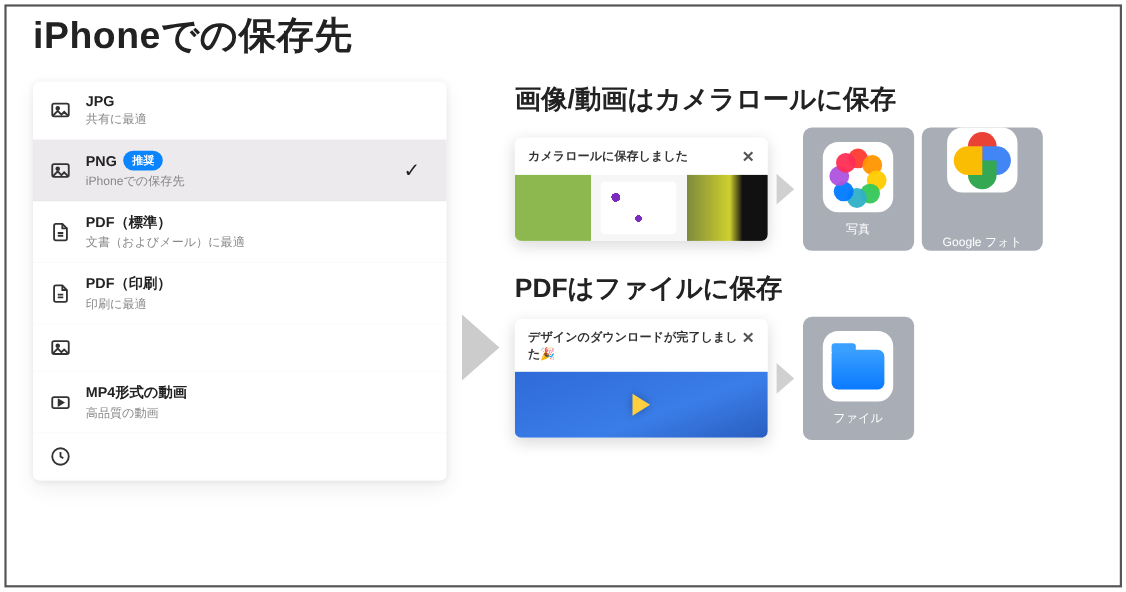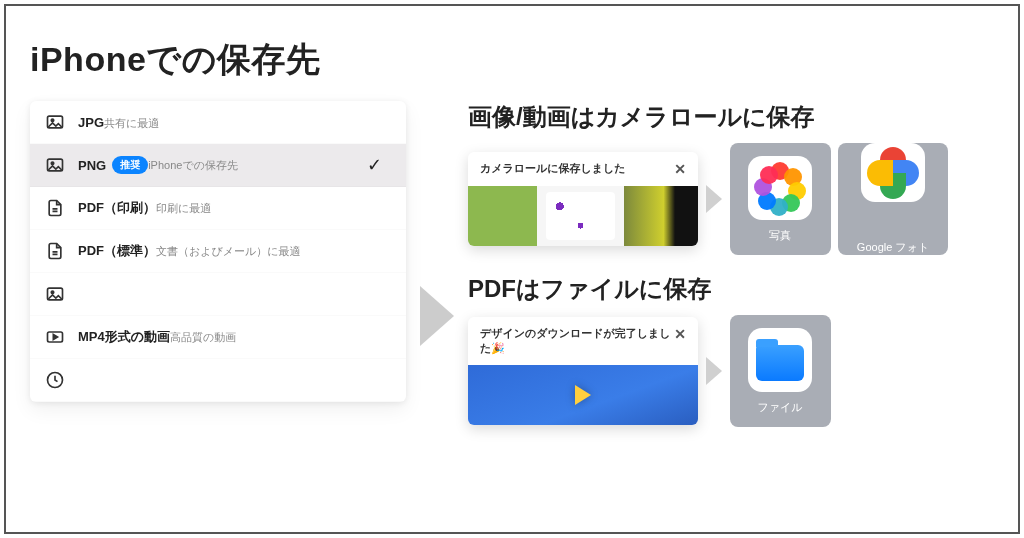--- a/index.html
+++ b/index.html
@@ -8,21 +8,21 @@
     background: #fff;
     width: 1024px;
     height: 538px;
     overflow: hidden;
   }
   .frame {
     border: 2px solid #555;
     margin: 4px;
     width: 1016px;
     height: 530px;
-    padding: 31px 24px;
+    padding: 4px 24px;
     display: flex;
     flex-direction: column;
   }
   .title {
     font-size: 34px;
     font-weight: 800;
     color: #222;
     margin-bottom: 18px;
     letter-spacing: 0.5px;
   }
@@ -52,21 +52,21 @@
   }
   .export-icon {
     width: 22px;
     height: 22px;
     display: flex;
     align-items: center;
     justify-content: center;
     color: #333;
     flex-shrink: 0;
   }
-  .export-text { flex: 1; display:flex; flex-direction:row; }
+  .export-text { flex: 1; display:flex; flex-direction:column; }
   .export-label-row { display:flex; align-items:center; gap:6px; }
   .export-label { font-size: 13px; font-weight: 600; color: #222; }
   .export-desc { font-size: 11px; color: #888; margin-top: 2px; }
   .badge {
     background: #0b84ff;
     color: #fff;
     font-size: 10px;
     font-weight: 600;
     padding: 2px 8px;
     border-radius: 999px;
@@ -245,39 +245,39 @@
       <div class="export-item">
         <span class="export-icon">
           <svg width="20" height="20" viewBox="0 0 24 24" fill="none" stroke="currentColor" stroke-width="2">
               <path d="M14 3H7a2 2 0 0 0-2 2v14a2 2 0 0 0 2 2h10a2 2 0 0 0 2-2V8z"></path>
               <path d="M14 3v5h5"></path>
               <path d="M9 13h6M9 16h6"></path>
             </svg>
         </span>
         <div class="export-text">
           <div class="export-label-row">
-              <span class="export-label">PDF（印刷）</span>
-            </div>
-          <span class="export-desc">印刷に最適</span>
+              <span class="export-label">PDF（標準）</span>
+            </div>
+          <span class="export-desc">文書（およびメール）に最適</span>
         </div>
       </div>
 
       <div class="export-item">
         <span class="export-icon">
           <svg width="20" height="20" viewBox="0 0 24 24" fill="none" stroke="currentColor" stroke-width="2">
               <path d="M14 3H7a2 2 0 0 0-2 2v14a2 2 0 0 0 2 2h10a2 2 0 0 0 2-2V8z"></path>
               <path d="M14 3v5h5"></path>
               <path d="M9 13h6M9 16h6"></path>
             </svg>
         </span>
         <div class="export-text">
           <div class="export-label-row">
-              <span class="export-label">PDF（標準）</span>
-            </div>
-          <span class="export-desc">文書（およびメール）に最適</span>
+              <span class="export-label">PDF（印刷）</span>
+            </div>
+          <span class="export-desc">印刷に最適</span>
         </div>
       </div>
 
       <div class="export-item">
         <span class="export-icon">
           <svg width="20" height="20" viewBox="0 0 24 24" fill="none" stroke="currentColor" stroke-width="2">
               <rect x="3" y="5" width="18" height="14" rx="2"></rect>
               <circle cx="9" cy="10" r="1.5" fill="currentColor"></circle>
               <path d="M4 18l5-5 4 4 3-3 4 4"></path>
             </svg>

